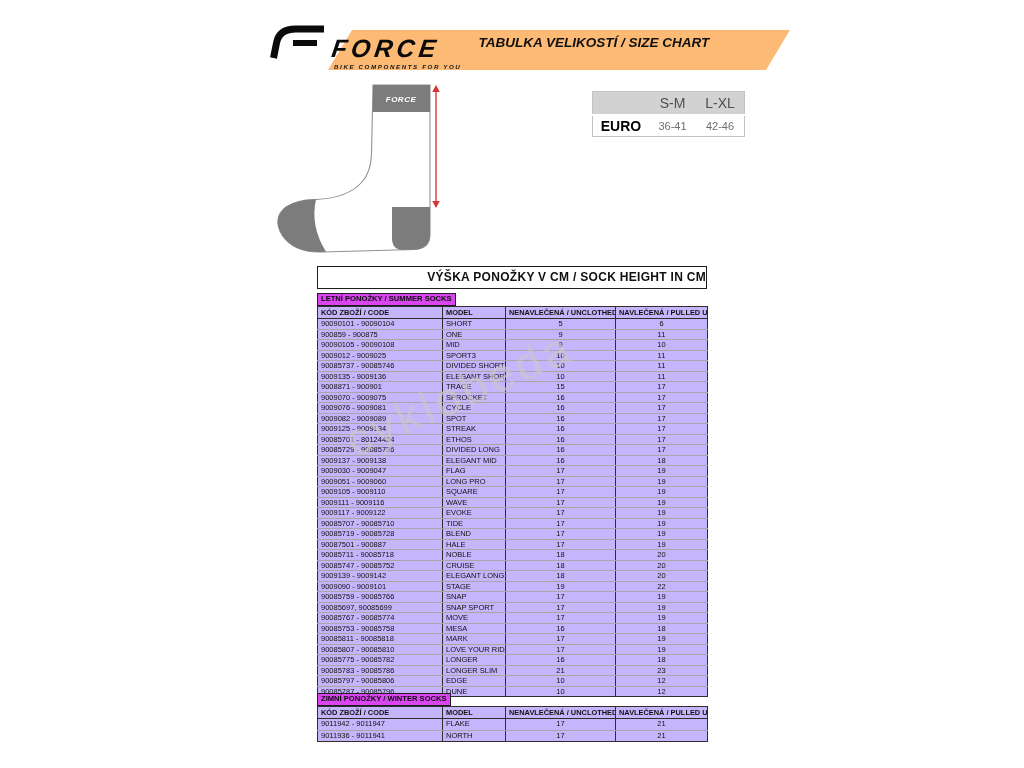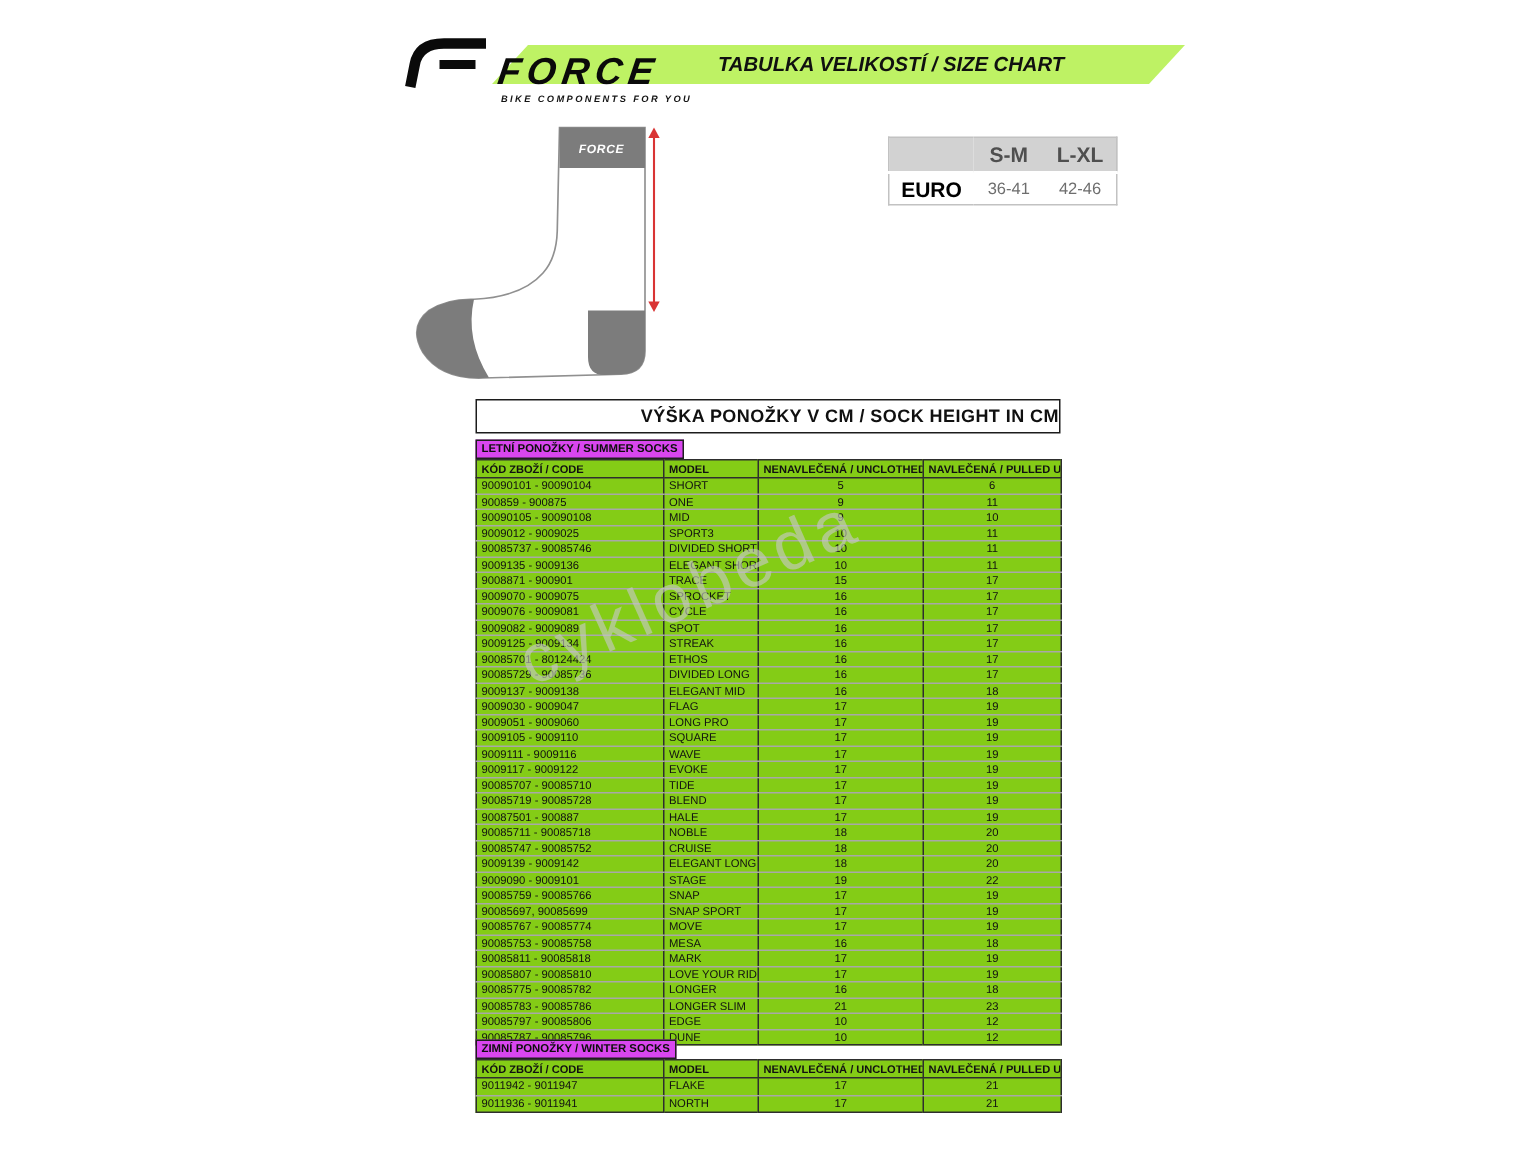--- a/index.html
+++ b/index.html
@@ -3,22 +3,22 @@
 <meta charset="utf-8">
 <style>
   html,body { margin:0; padding:0; background:#fff; }
   .canvas {
     position:relative; width:1024px; height:768px; background:#ffffff;
     font-family:"Liberation Sans", sans-serif; overflow:hidden;
   }
 
   
   .title-band {
-    position:absolute; left:328px; top:30px; width:462px; height:26px;
-    background:#bef264; z-index:1;
+    position:absolute; left:328px; top:30px; width:462px; height:40px;
+    background:#fdba74; z-index:1;
     clip-path: polygon(24px 0, 100% 0, calc(100% - 24px) 100%, 0 100%);
   }
   .title-band .title-text {
     line-height:26px; font-size:13.5px; font-weight:bold; font-style:italic;
     color:#101010; text-align:center; padding-left:70px; white-space:nowrap;
   }
   .logo-group { position:absolute; left:262px; top:24px; z-index:2; }
   .logo-row { display:flex; align-items:flex-start; }
   .emblem { display:block; }
   .wordmark {
@@ -31,21 +31,21 @@
     font-style:italic; letter-spacing:1.6px; color:#141414; white-space:nowrap;
   }
 
   
   .size-table {
     position:absolute; left:592px; top:91px; border-collapse:collapse;
     border:1px solid #c2c2c2; background:#fff;
   }
   .size-table td, .size-table th { padding:0; text-align:center; }
   .size-table .hdr {
-    background:#d2d2d2; height:22px; font-size:14px; font-weight:bold;
+    background:#d2d2d2; height:22px; font-size:14px; font-weight:normal;
     color:#4f4f4f; border-bottom:2px solid #ffffff;
   }
   .size-table .rowlabel {
     font-size:14px; font-weight:bold; color:#000000; background:#fff; height:20px;
   }
   .size-table .val { font-size:11px; color:#6e6e6e; height:20px; }
   .size-table tr + tr + tr td, .size-table tr + tr + tr th { border-top:1px solid #dcdcdc; }
   .size-table .c0 { width:56px; } .size-table .c1 { width:47px; } .size-table .c2 { width:48px; }
 
   
@@ -66,21 +66,21 @@
   .label-box {
     position:absolute; border:1px solid #1f1f1f; background:#d946ef;
     font-size:7.6px; font-weight:bold; line-height:10.5px; padding:0 3px;
     white-space:nowrap; color:#0d0d0d;
   }
   .summer-label { left:317px; top:293px; }
   .winter-label { left:317px; top:693px; }
 
   .data-table {
     position:absolute; width:390px; border-collapse:collapse; table-layout:fixed;
-    background:#84cc16; border:1.5px solid #2e2e2e;
+    background:#c4b5fd; border:1.5px solid #2e2e2e;
   }
   .summer-table { left:317px; top:306px; }
   .winter-table { left:317px; top:706px; }
   .data-table col.c-code { width:125px; }
   .data-table col.c-model { width:63px; }
   .data-table col.c-un { width:110px; }
   .data-table col.c-pu { width:92px; }
   .data-table th, .data-table td {
     border-left:1px solid #2e2e2e; border-right:1px solid #2e2e2e;
     padding:0 3px; overflow:hidden; white-space:nowrap; color:#111;

